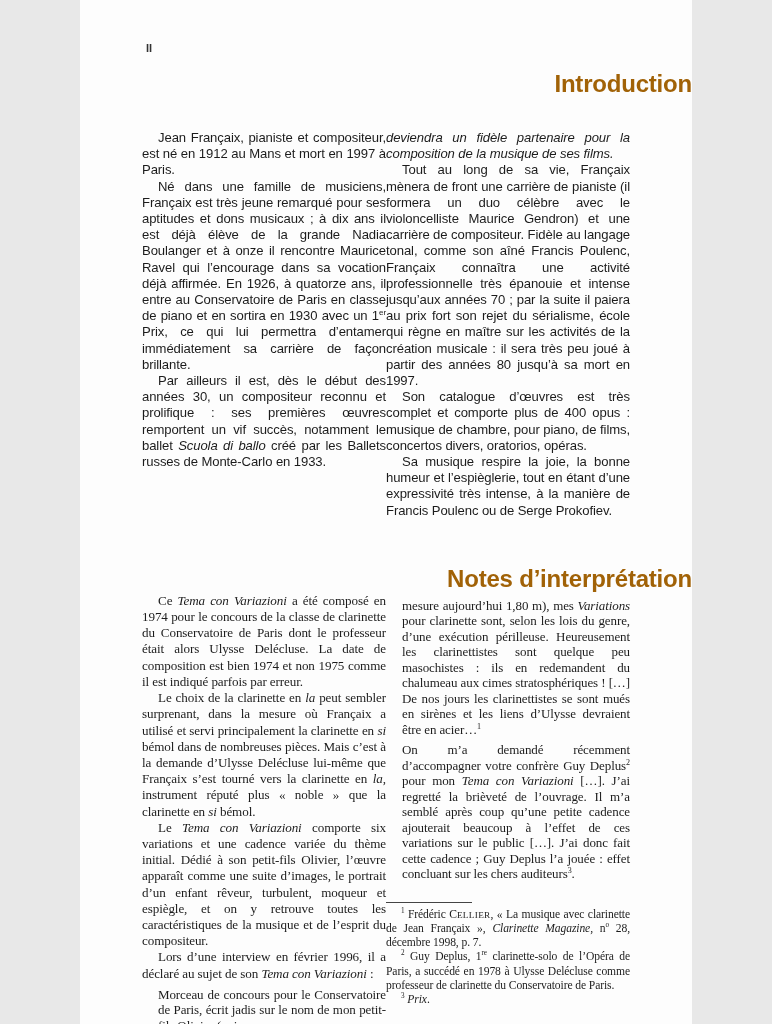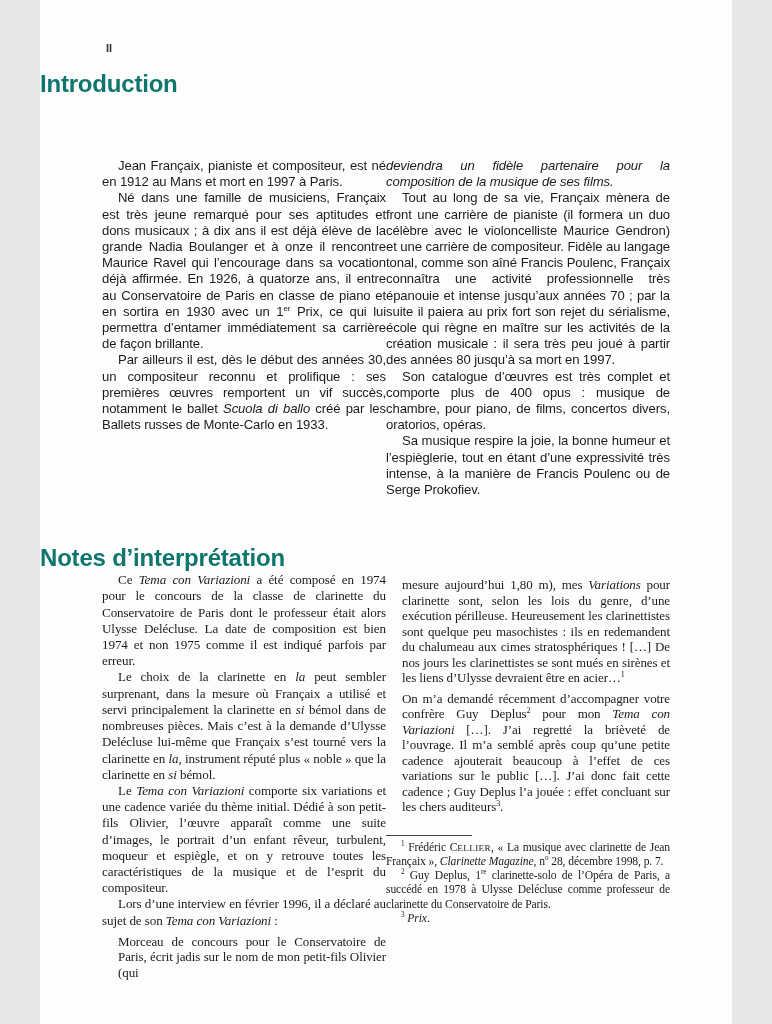--- a/index.html
+++ b/index.html
@@ -1,44 +1,44 @@
 <!DOCTYPE html>
 <html lang="fr"><head>
 <meta charset="utf-8">
 <style>
   html,body{margin:0;padding:0;background:#e8e8e8;}
   #page{
     position:relative;
-    width:692px;height:1024px;
+    width:612px;height:1024px;
     background:#fdfdfd;
     margin:0 auto;
     font-family:"Liberation Sans","DejaVu Sans",sans-serif;
     color:#1c1c1c;
     overflow:hidden;
   }
   #page-number{
     position:absolute;left:66px;top:42px;
     font-size:11px;font-weight:bold;color:#333;
   }
   .section-heading{
-    text-align:left;
+    text-align:right;
     font-size:24px;
     font-weight:bold;
     letter-spacing:-0.2px;
     margin:0;
-    color:#0f766e;
+    color:#a16207;
   }
   #intro-heading{padding-top:70px;}
   #notes-heading{padding-top:46px;}
   .columns{
     display:flex;
     justify-content:space-between;
     padding:0 62px;
   }
-  #intro-columns{margin-top:60px;}
+  #intro-columns{margin-top:32px;}
   #notes-columns{font-family:Liberation Serif, serif;}
   .col{width:320px;}
   .col p{margin:0;}
   .para, .cont{
     font-size:13.1px;
     line-height:16.2px;
     text-align:justify;
     letter-spacing:-0.1px;
   }
   .para{text-indent:16px;}

